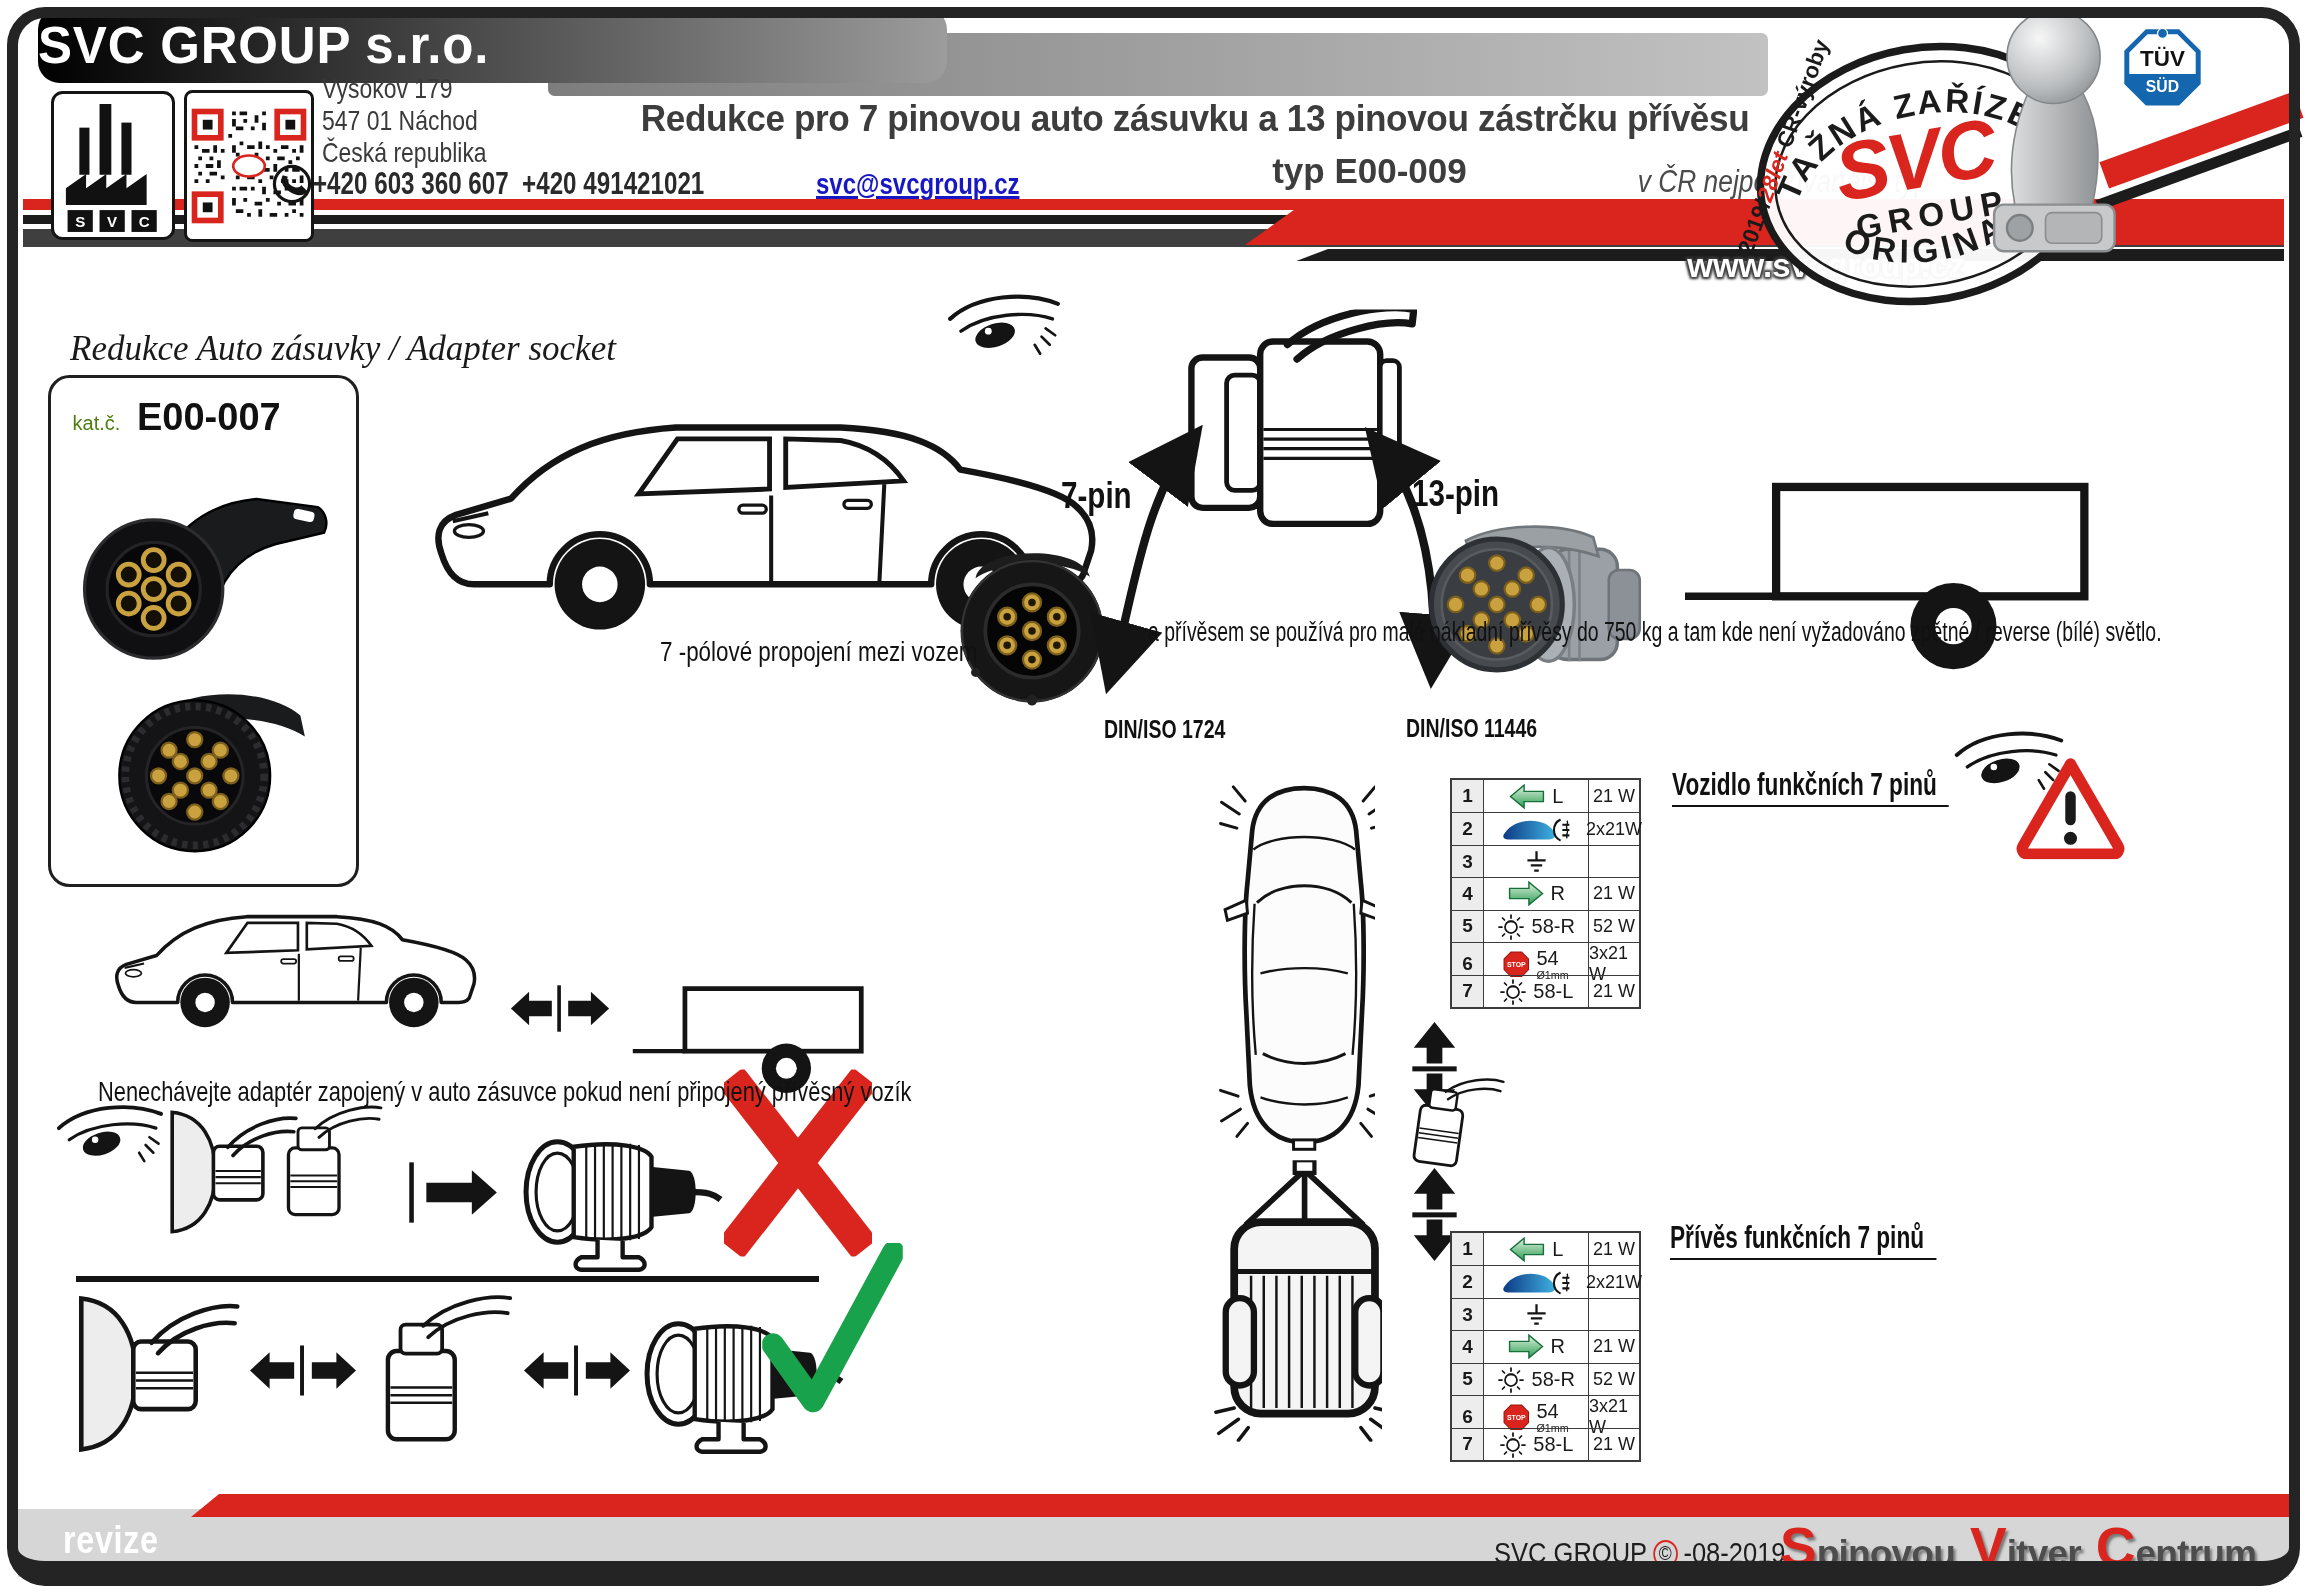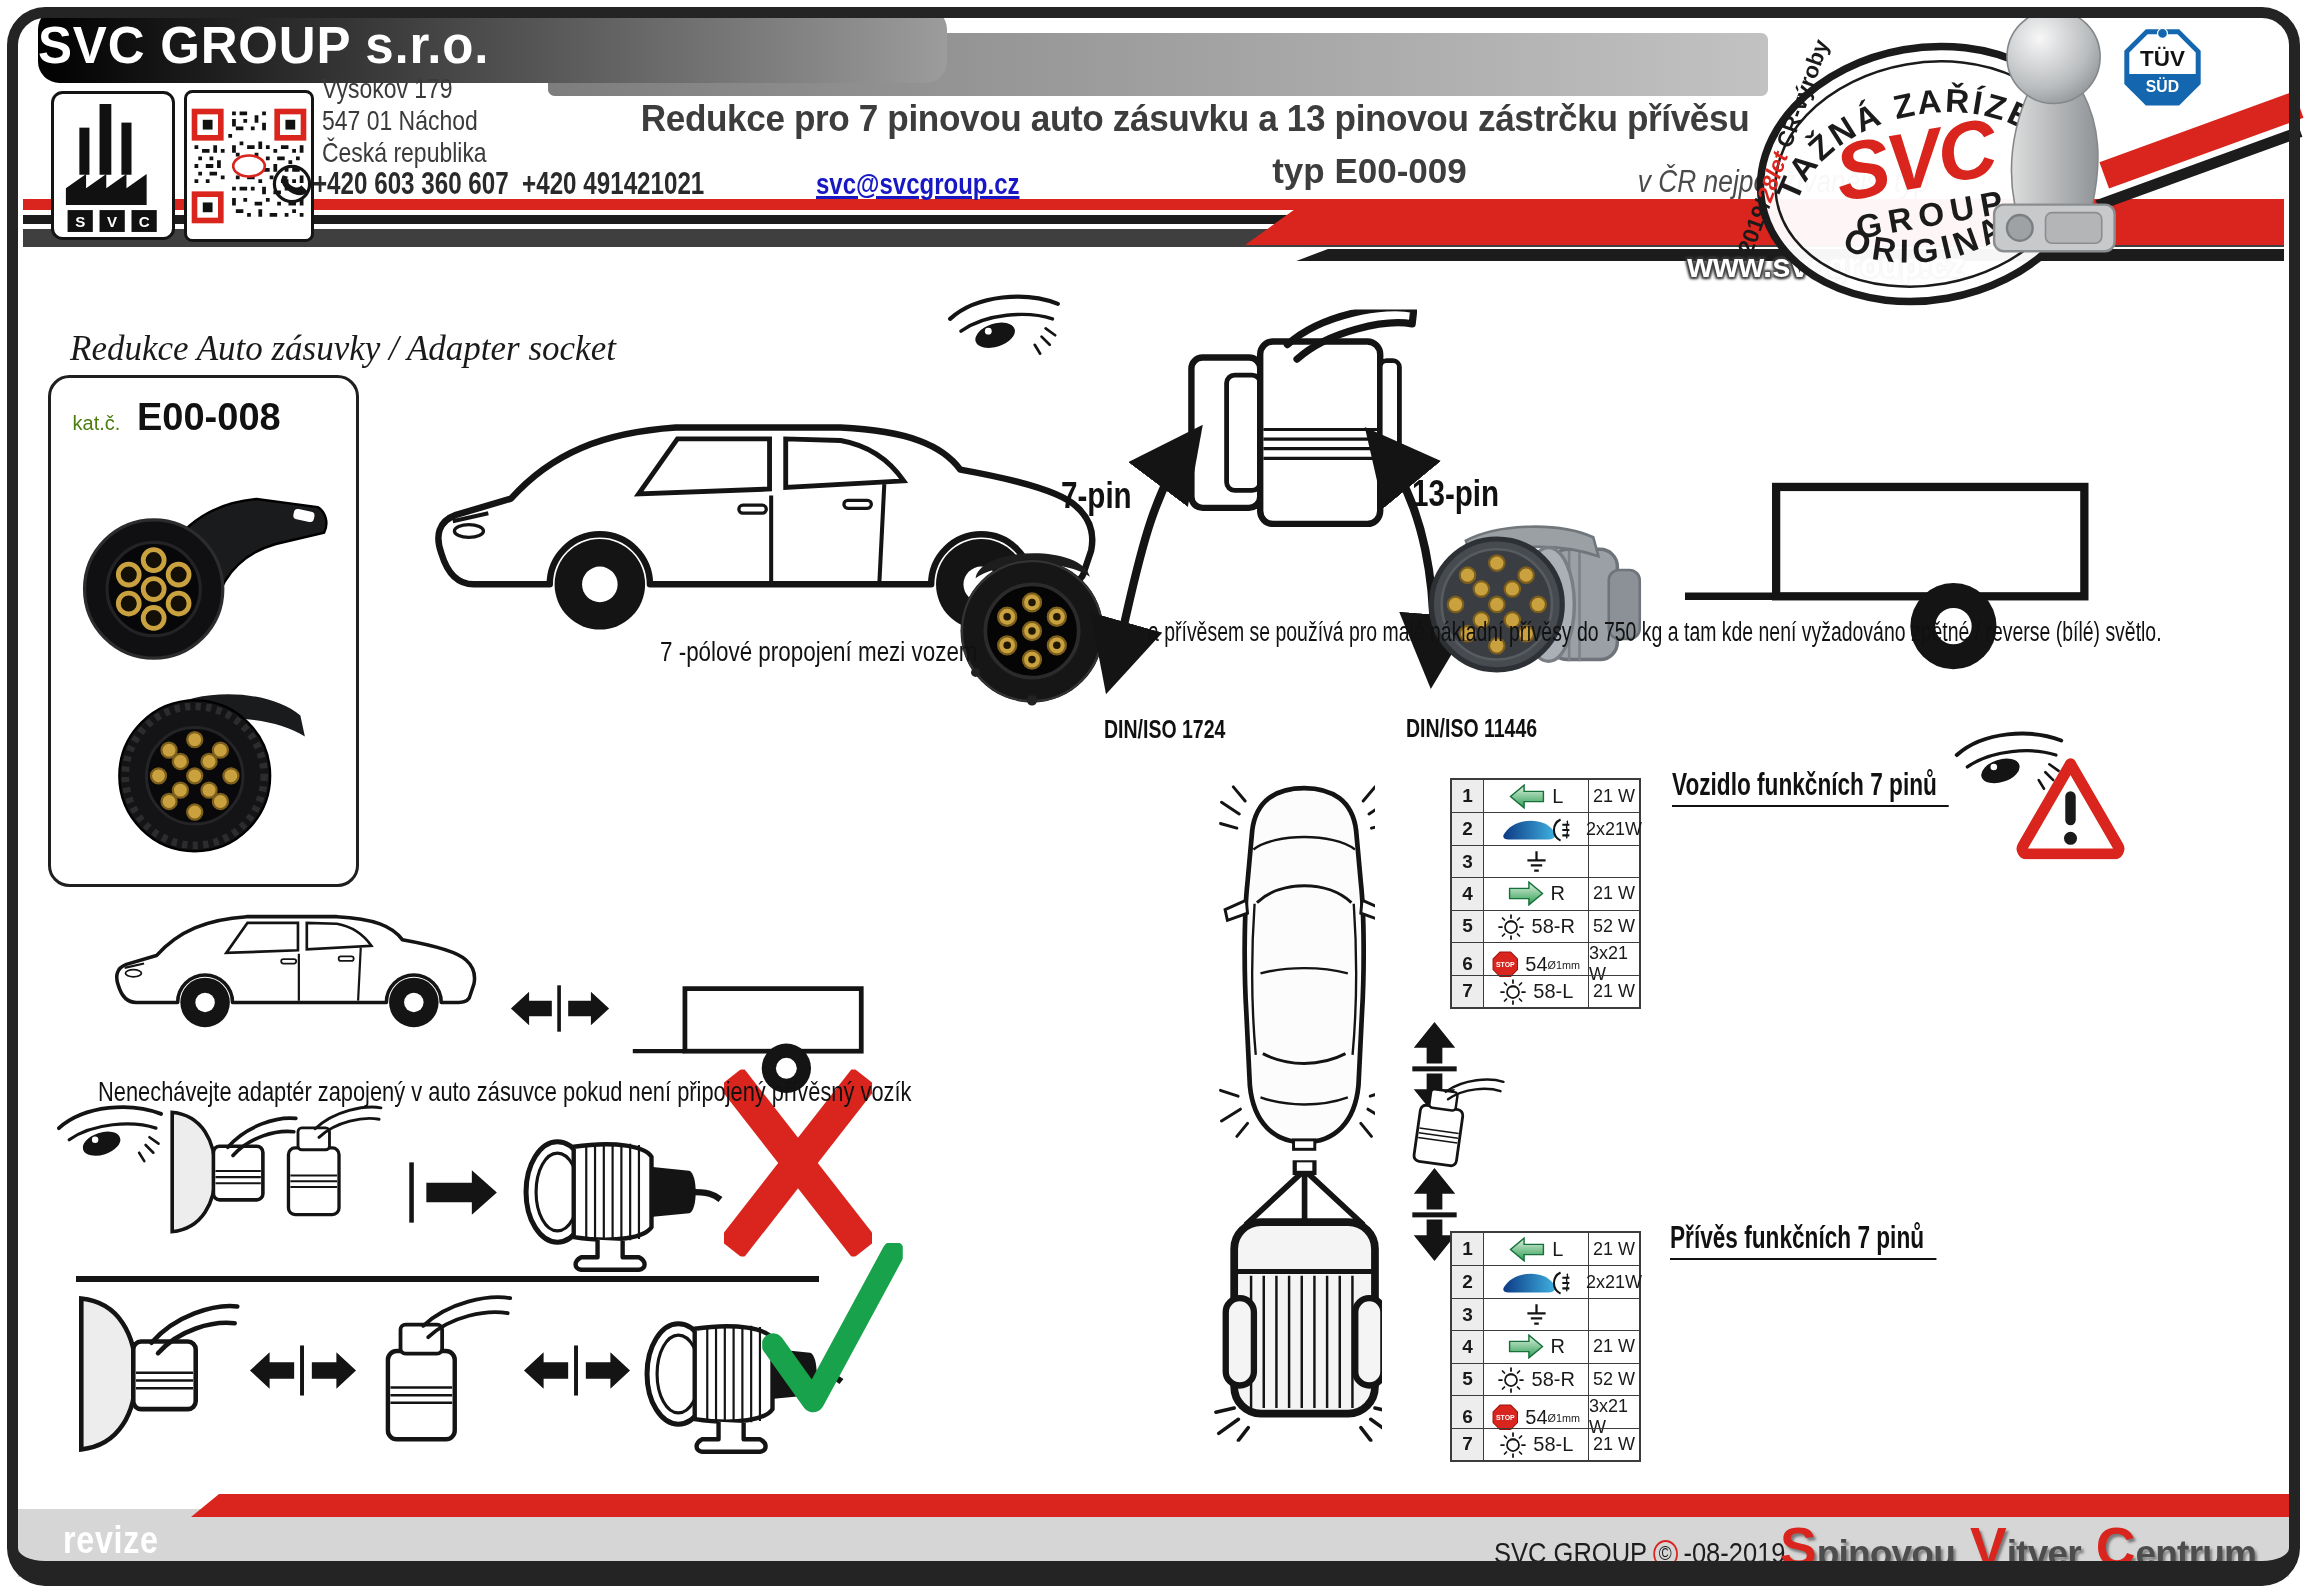--- a/index.html
+++ b/index.html
@@ -44,21 +44,21 @@
   .txt-trailer{left:1148px;top:617px;font-size:27px;color:#111;z-index:3;transform:scaleX(.72);transform-origin:left center;}
   .txt-warning{left:98px;top:1076px;font-size:28px;color:#111;z-index:3;transform:scaleX(.78);transform-origin:left center;}
   
   .ptable{width:187px;height:227px;display:grid;grid-template-rows:repeat(7,1fr);border:2.5px solid #3c3c3c;background:#fff;z-index:3;}
   .prow{display:grid;grid-template-columns:32px 1fr 50px;border-top:1.7px solid #3c3c3c;min-height:0;}
   .prow:first-child{border-top:none;}
   .pnum{background:#ededed;border-right:1.7px solid #3c3c3c;display:flex;align-items:center;justify-content:center;
     font-weight:bold;font-size:19px;}
   .pmid{border-right:1.7px solid #3c3c3c;display:flex;align-items:center;justify-content:center;gap:6.6px;font-size:20px;min-width:0;}
   .pwatt{display:flex;align-items:center;justify-content:center;font-size:18px;}
-  .pcol{display:flex;flex-direction:row;align-items:center;line-height:1;}
+  .pcol{display:flex;flex-direction:column;align-items:flex-start;line-height:1;}
   .psub{font-size:10.8px;color:#222;margin-top:1.7px;}
   .tbl-head{font-size:31px;font-weight:600;color:#111;z-index:3;transform:scaleX(.73);transform-origin:left center;}
   .tbl-head span{border-bottom:2.5px solid #111;padding-right:16.6px;padding-bottom:3.3px;}
   
   .foot-band{left:18px;top:1509px;width:2271px;height:68px;background:#d6d6d6;z-index:10;}
   .foot-red{left:191px;top:1494px;width:2098px;height:23px;background:#d9251d;z-index:11;
     clip-path:polygon(28px 0,100% 0,100% 100%,0 100%);}
   .revize{left:63px;top:1519px;font-size:38px;font-weight:bold;color:#fff;z-index:12;letter-spacing:0.8px;transform:scaleX(.85);transform-origin:left center;}
   .copyright{left:1494px;top:1537px;z-index:12;display:flex;align-items:center;gap:6.6px;font-size:29px;color:#1d1d1d;
     transform:scaleX(.88);transform-origin:left center;}
@@ -444,21 +444,21 @@
  <text x="50" y="48" font-size="27" font-weight="bold" fill="#111" text-anchor="middle" font-family="Liberation Sans, sans-serif">TÜV</text>
  <text x="50" y="80" font-size="19" font-weight="bold" fill="#fff" text-anchor="middle" font-family="Liberation Sans, sans-serif">SÜD</text>
  <circle cx="50" cy="9" r="6" fill="#1467ae" stroke="#fff" stroke-width="1.5"></circle>
 </svg>
 
 <div class="abs sec-head nw">Redukce Auto zásuvky / Adapter socket</div>
 
 <div class="abs kat-box">
  <div class="kat-line">
   <span class="kat-label">kat.č.</span>
-  <span class="kat-num">E00-008</span>
+  <span class="kat-num">E00-007</span>
  </div>
  <svg class="abs" style="left:15px;top:76px;width:267px;height:209px;" viewBox="0 0 330 260">
         <use href="#sym-adapter7-photo"></use>
       </svg>
  <svg class="abs" style="left:23px;top:292px;width:249px;height:189px;" viewBox="0 0 330 250">
         <use href="#sym-adapter13-photo"></use>
       </svg>
 </div>
 
 <svg class="abs" style="left:390px;top:350px;width:730px;height:299px;" viewBox="0 0 900 370">

